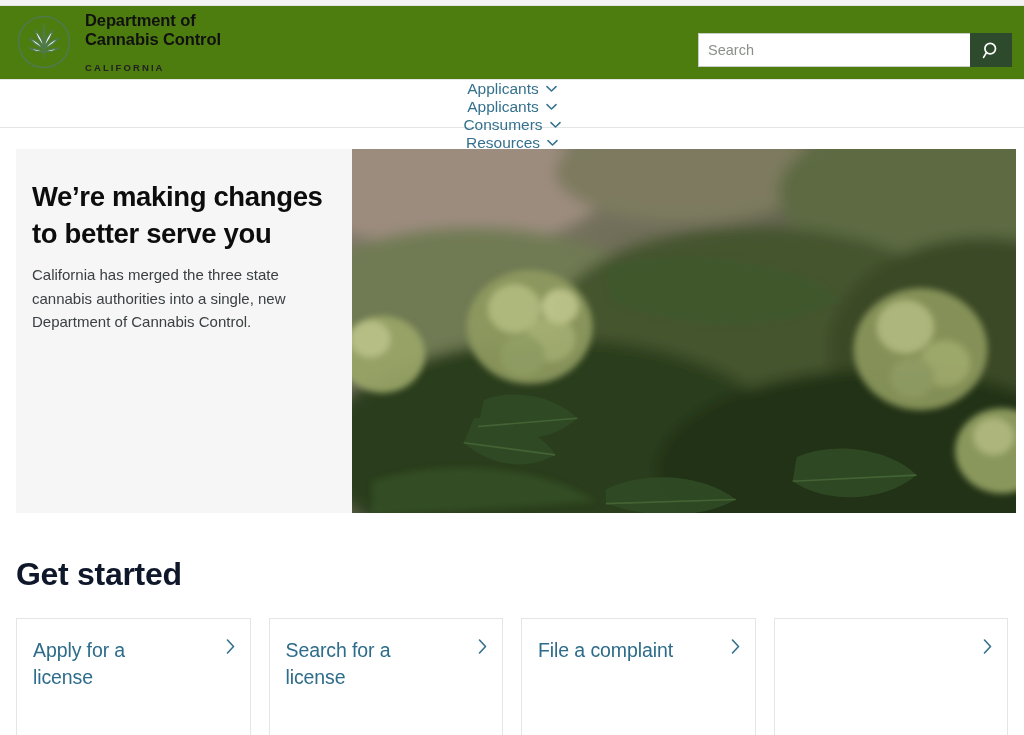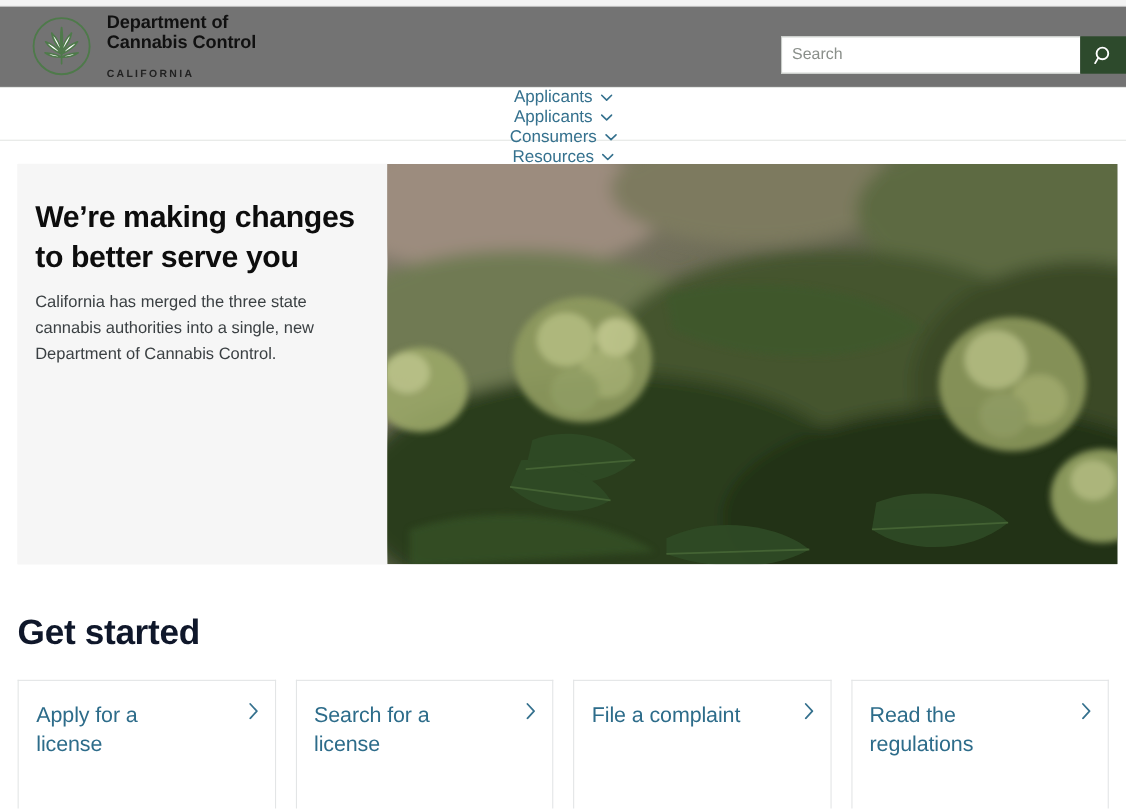--- a/index.html
+++ b/index.html
@@ -11,38 +11,38 @@
   }
 
   
   .top-strip { height: 5px; background: #f3f3f3; width: 100%; }
   .top-strip-line { height: 1px; background: #e2e2e2; width: 100%; }
 
   
   .header {
     height: 73px;
     display: flex; align-items: center;
-    padding: 0 28px;
-    background: #737373;
+    padding: 0 16px;
+    background: #4d7c0f;
     position: relative;
   }
   .brand { display: flex; align-items: center; gap: 13px; }
   .logo-mark { width: 56px; height: 56px; flex: none; display:block; }
   .brand-text { line-height: 1.14; }
   .brand-line1, .brand-line2 {
     font-size: 16.5px; font-weight: 600; color: #111; letter-spacing: -0.1px;
     white-space: nowrap; display:block;
   }
   .brand-state {
     font-size: 9.5px; font-weight: 700; color: #222;
     letter-spacing: 2.1px; margin-top: 15px; display:block;
   }
 
   .search-wrap {
-    position: absolute; right: 0; top: 27px;
+    position: absolute; right: 12px; top: 27px;
     display: flex; align-items: center; height: 34px;
   }
   .search-input {
     width: 272px; height: 34px;
     border: 1px solid #c9cdc9; border-right: none;
     padding: 0 9px;
     font-size: 14.5px; color: #222;
     font-family: "Liberation Sans", sans-serif;
     background: #fff; outline: none;
   }
@@ -298,18 +298,17 @@
       <path d="M1.5 1 L7.5 7.5 L1.5 14" fill="none" stroke="#35718e" stroke-width="1.6" stroke-linecap="round" stroke-linejoin="round"></path>
     </svg>
   </div>
   <div class="card">
     <div class="card-label">File a complaint</div>
     <svg class="card-chev" width="9" height="15" viewBox="0 0 9 15">
       <path d="M1.5 1 L7.5 7.5 L1.5 14" fill="none" stroke="#35718e" stroke-width="1.6" stroke-linecap="round" stroke-linejoin="round"></path>
     </svg>
   </div>
   <div class="card">
-    <div class="card-label">Read the regulations</div>
     <svg class="card-chev" width="9" height="15" viewBox="0 0 9 15">
       <path d="M1.5 1 L7.5 7.5 L1.5 14" fill="none" stroke="#35718e" stroke-width="1.6" stroke-linecap="round" stroke-linejoin="round"></path>
     </svg>
   </div>
 </div>
 
 </body></html>

